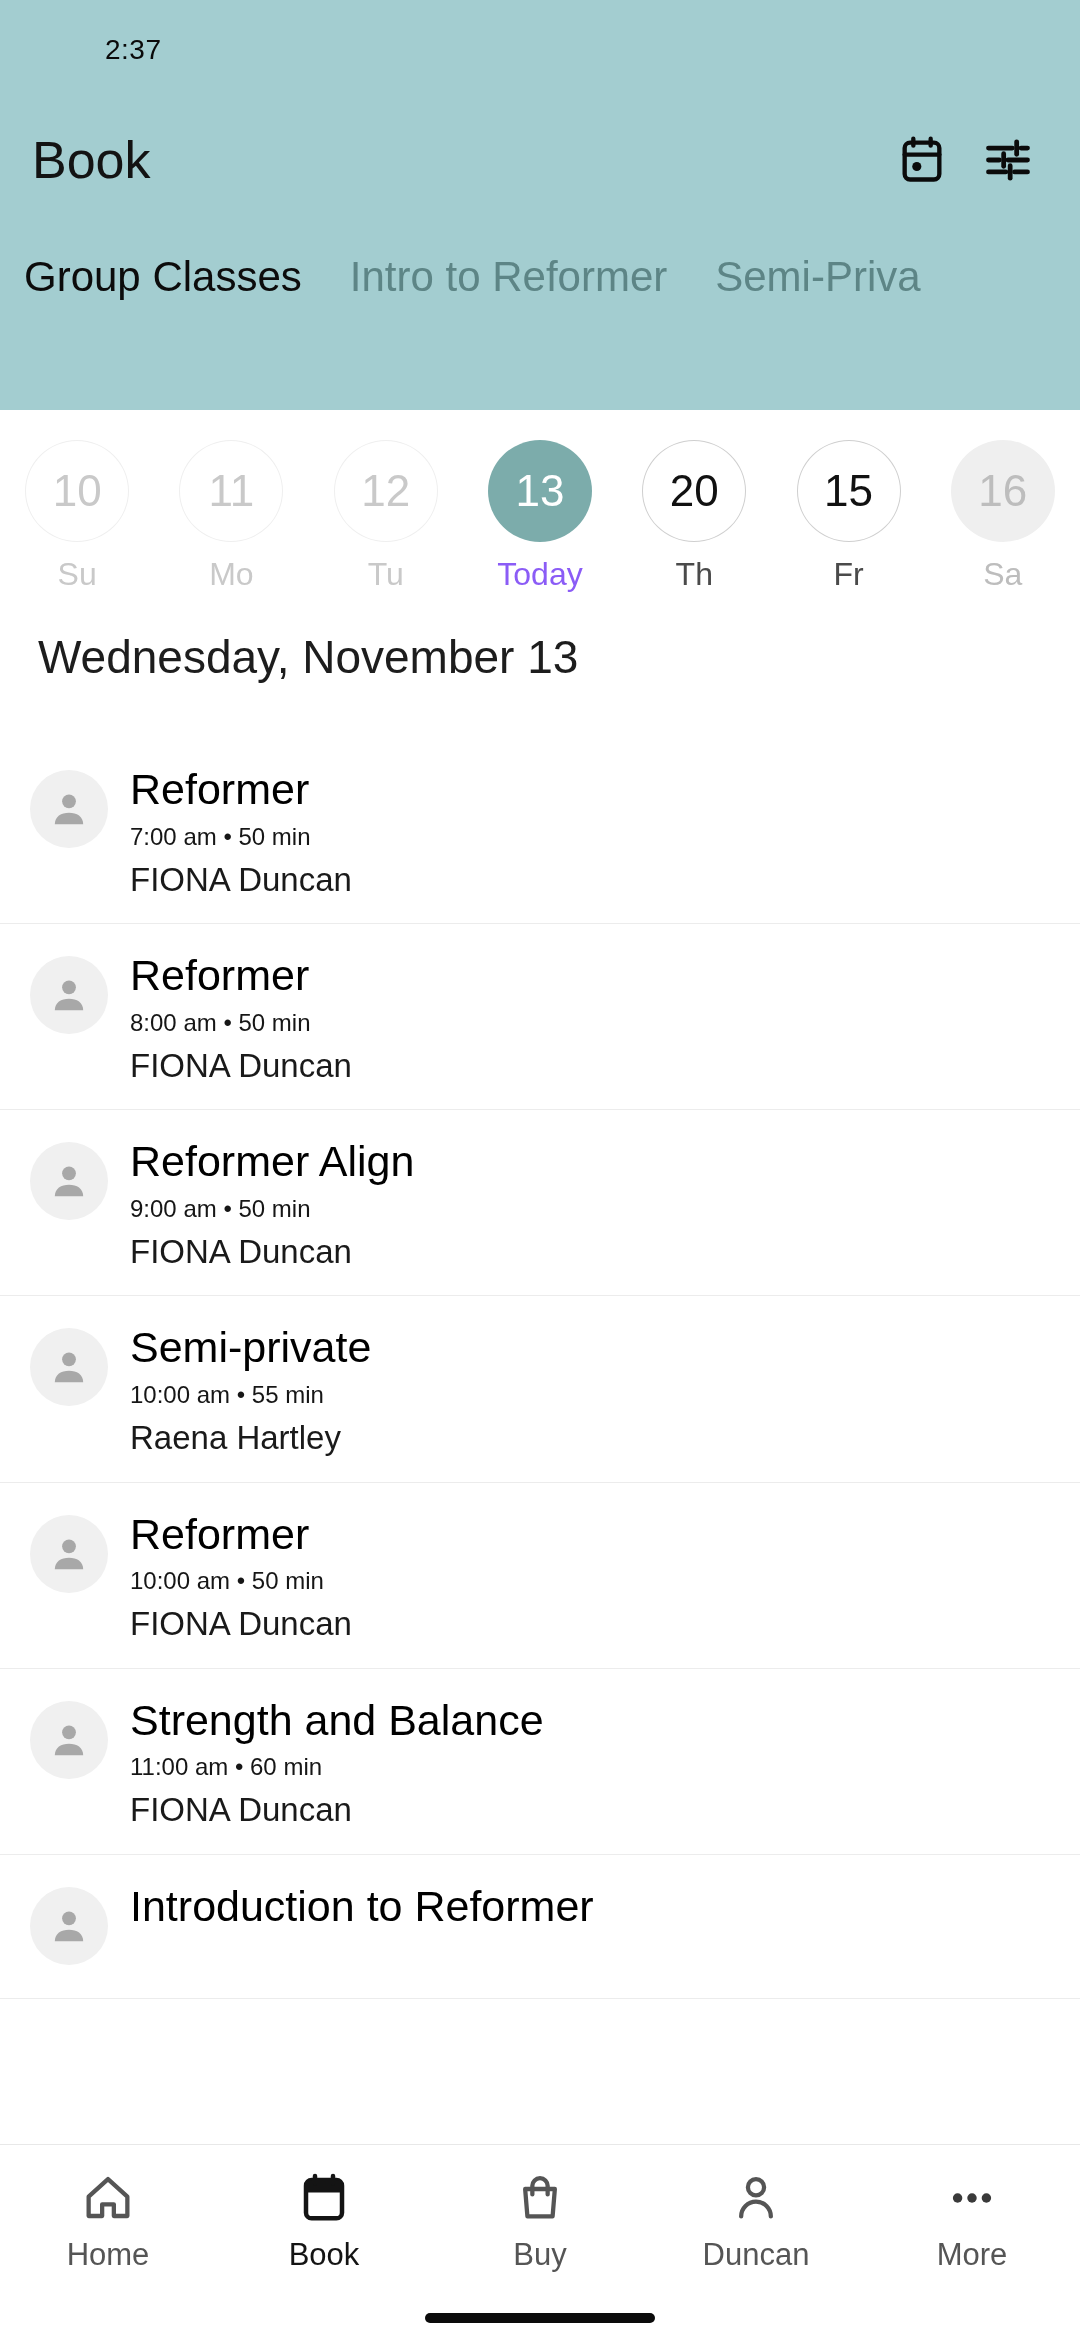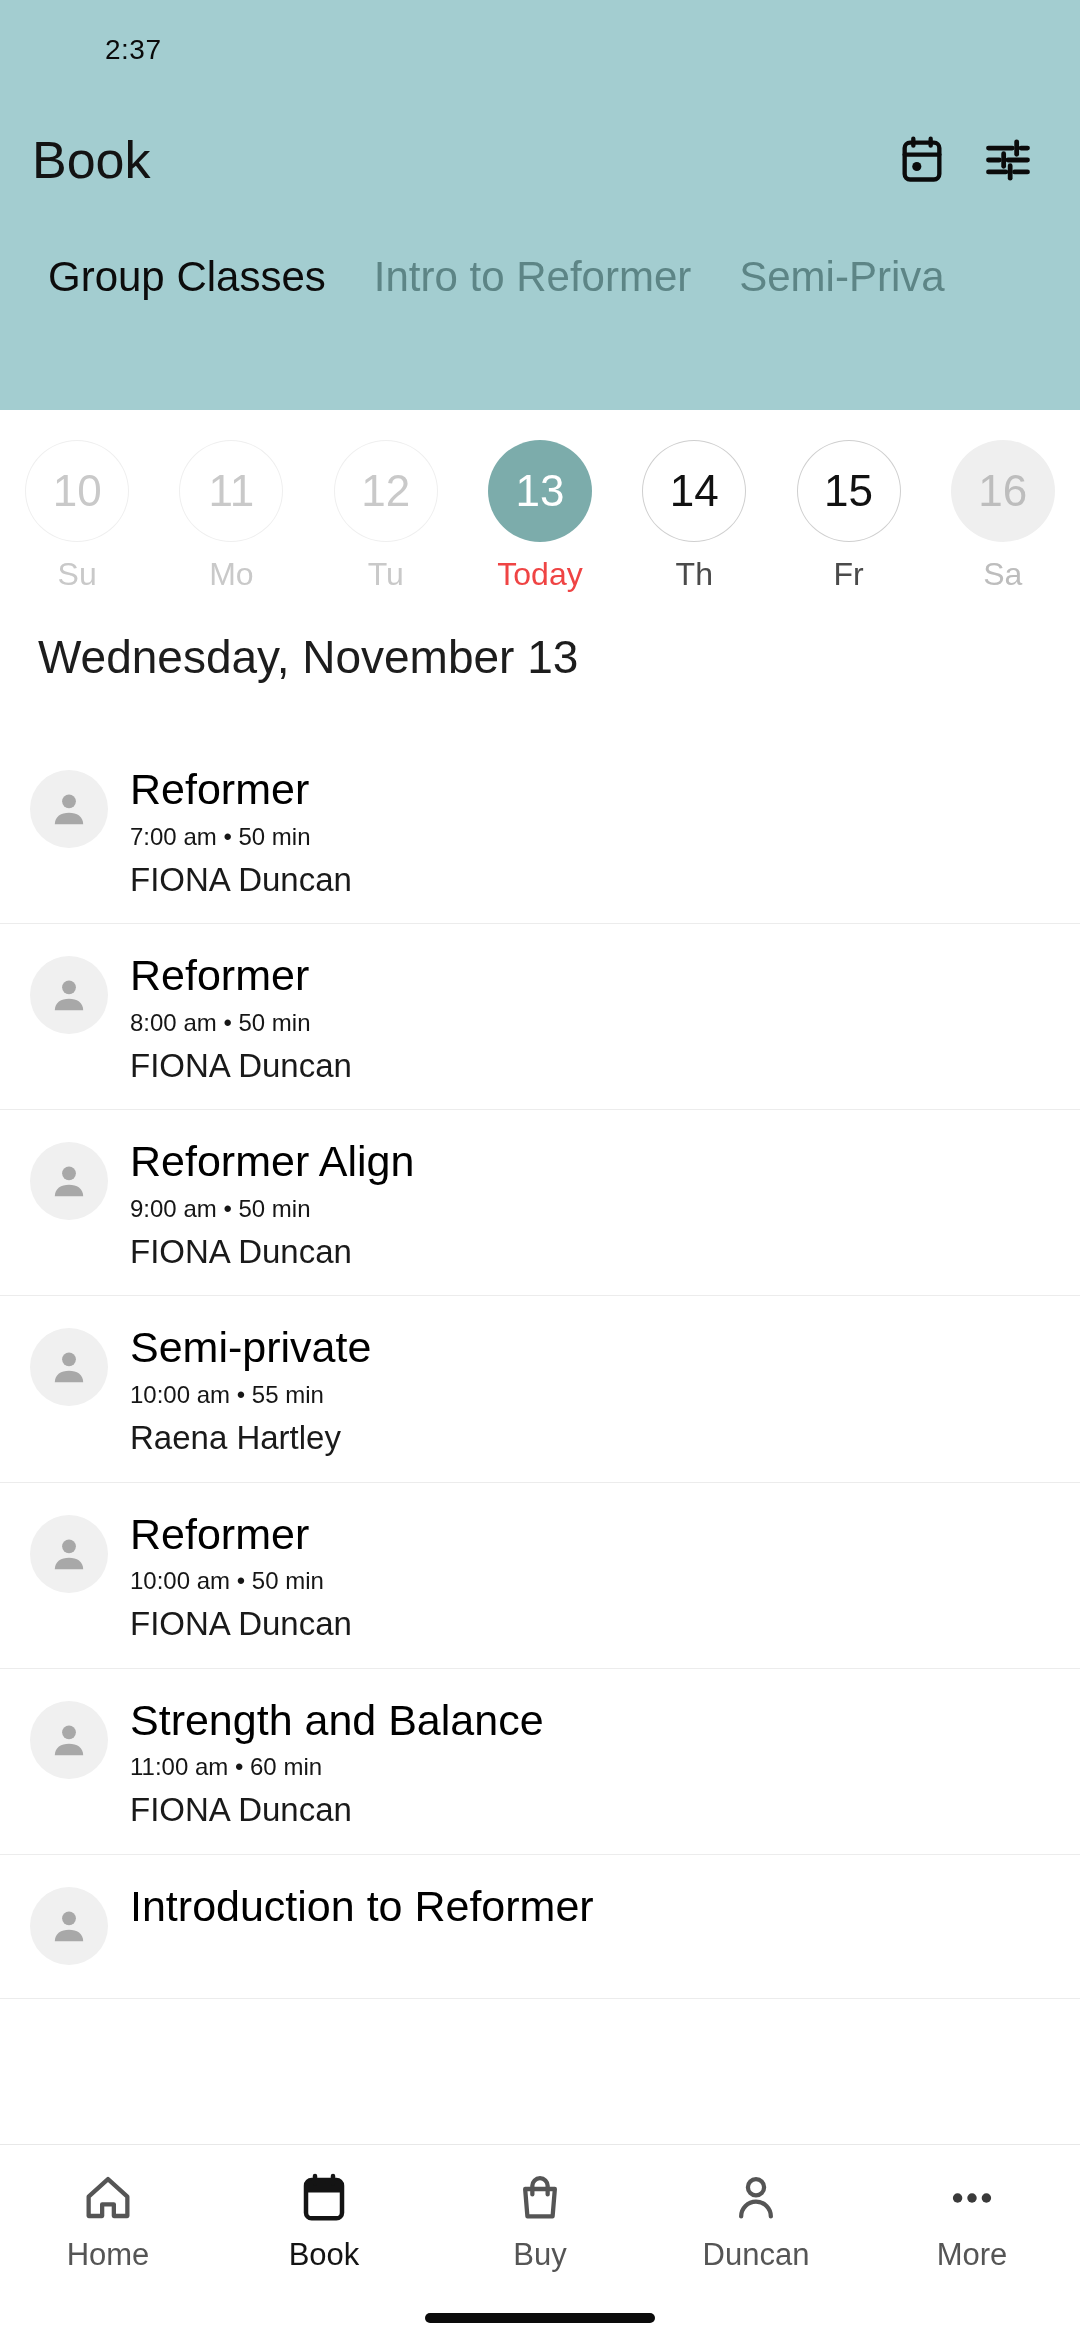--- a/index.html
+++ b/index.html
@@ -49,21 +49,20 @@
     gap:26px;
   }
   .icon-btn {
     width:60px; height:60px;
     display:flex; align-items:center; justify-content:center;
   }
 
   .tabs {
     display:flex;
     align-items:flex-end;
-    padding-left:24px;
     height:120px;
     gap:0;
     overflow:hidden;
   }
   .tab {
     font-size:42px;
     white-space:nowrap;
     padding:0 24px 42px 24px;
     line-height:1;
   }
@@ -106,21 +105,21 @@
     color:#111111;
     background:#fff;
   }
   .daycircle.disabled {
     background:#efefef;
     color:#bdbdbd;
     border:none;
   }
   .daylabel { font-size:32px; line-height:1; }
   .daylabel.past { color:#c9c9c9; }
-  .daylabel.selected { color:#ef4444;text-align:center; }
+  .daylabel.selected { color:#8b5cf6;text-align:center; }
   .daylabel.future { color:#4a4a4a; }
   .daylabel.disabled { color:#bdbdbd; }
 
   
   .dateheading {
     font-size:46px;
     color:#1d1d1d;
     padding:44px 0 34px 38px;
     line-height:1;
   }
@@ -262,21 +261,21 @@
     <div class="daycircle past">12</div>
     <div class="daylabel past">Tu</div>
   </div>
 
   <div class="daycell">
     <div class="daycircle selected">13</div>
     <div class="daylabel selected">Today</div>
   </div>
 
   <div class="daycell">
-    <div class="daycircle future">14</div>
+    <div class="daycircle future">20</div>
     <div class="daylabel future">Th</div>
   </div>
 
   <div class="daycell">
     <div class="daycircle future">15</div>
     <div class="daylabel future">Fr</div>
   </div>
 
   <div class="daycell">
     <div class="daycircle disabled">16</div>

